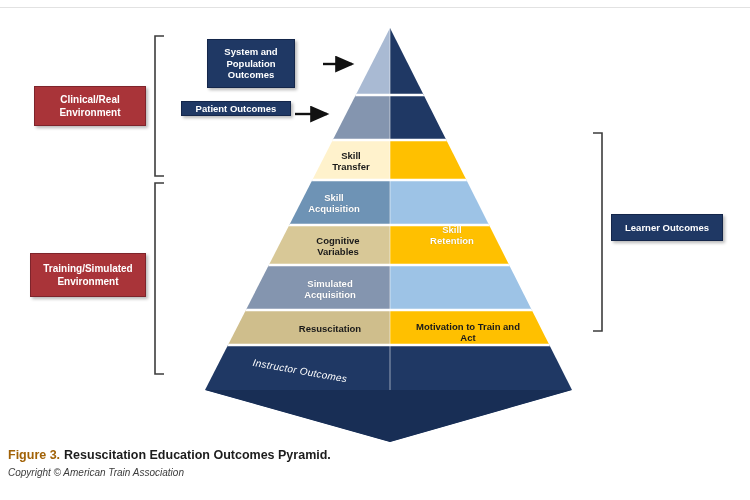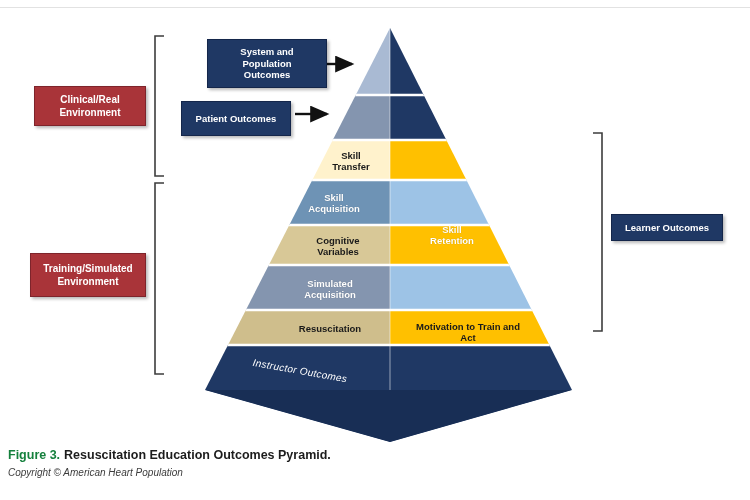--- a/index.html
+++ b/index.html
@@ -18,21 +18,21 @@
   .navy-box { position:absolute; background:#1F3864; color:#fff; border:1px solid #14264a;
     display:flex; align-items:center; justify-content:center; text-align:center;
     font-size:9.5px; font-weight:bold; line-height:1.25;
     box-shadow:2px 2px 3px rgba(0,0,0,.28); }
   .red-box { position:absolute; background:#A93439; color:#fff; border:1px solid #7e242b;
     display:flex; align-items:center; justify-content:center; text-align:center;
     font-size:10px; font-weight:bold; line-height:1.3;
     box-shadow:2px 2px 3px rgba(0,0,0,.28); }
 
   .caption { position:absolute; left:8px; top:448px; font-size:12.5px; font-weight:bold; color:#1c1c1c; }
-  .fig-label { color:#15803d; margin-right:4px; }
+  .fig-label { color:#a16207; margin-right:4px; }
   .copyright { position:absolute; left:8px; top:467px; font-size:10px; font-style:italic; color:#3c3c3c; }
 </style>
 </head>
 <body>
 
 <div class="stage">
   <div class="top-rule"></div>
 
   <svg class="layer" width="750" height="500" viewBox="0 0 750 500">
     <defs>
@@ -79,33 +79,33 @@
       <path d="M164,183 H155 V374 H164"></path>
       <path d="M593,133 H602 V331 H593"></path>
     </g>
 
     <g stroke="#111111" stroke-width="2.4">
       <line x1="323" y1="64" x2="352" y2="64" marker-end="url(#ah)"></line>
       <line x1="295" y1="114" x2="327" y2="114" marker-end="url(#ah)"></line>
     </g>
   </svg>
 
-  <div class="navy-box" style="left:207px; top:39px; width:120px; height:49px; padding:14px 16px;">System and Population Outcomes</div>
-  <div class="navy-box" style="left:181px; top:101px; width:110px; height:35px;">Patient Outcomes</div>
+  <div class="navy-box" style="left:207px; top:39px; width:88px; height:49px; padding:14px 16px;">System and Population Outcomes</div>
+  <div class="navy-box" style="left:181px; top:101px; width:110px; height:15px;">Patient Outcomes</div>
   <div class="navy-box" style="left:611px; top:214px; width:112px; height:27px;">Learner Outcomes</div>
 
   <div class="red-box" style="left:34px; top:86px; width:112px; height:40px;">Clinical/Real Environment</div>
   <div class="red-box" style="left:30px; top:253px; width:116px; height:44px;">Training/Simulated Environment</div>
 
   <div class="lbl pyr-dark" style="left:351px; top:161px; width:52px;">Skill Transfer</div>
   <div class="lbl pyr-light" style="left:334px; top:203px; width:70px;">Skill Acquisition</div>
   <div class="lbl pyr-light" style="left:452px; top:207px; width:64px;margin-top:28px;">Skill Retention</div>
   <div class="lbl pyr-dark" style="left:338px; top:246px; width:66px;">Cognitive Variables</div>
   <div class="lbl pyr-light" style="left:330px; top:289px; width:76px;">Simulated Acquisition</div>
   <div class="lbl pyr-dark" style="left:330px; top:329px; width:100px;">Resuscitation</div>
   <div class="lbl pyr-dark" style="left:468px; top:332px; width:112px;">Motivation to Train and Act</div>
   <div class="lbl instructor" style="left:300px; top:371px; width:150px;">Instructor Outcomes</div>
 
   <div class="caption">
     <span class="fig-label">Figure 3.</span><span>Resuscitation Education Outcomes Pyramid.</span>
   </div>
-  <div class="copyright">Copyright © American Heart Population</div>
+  <div class="copyright">Copyright © American Train Association</div>
 </div>
 
 </body></html>

